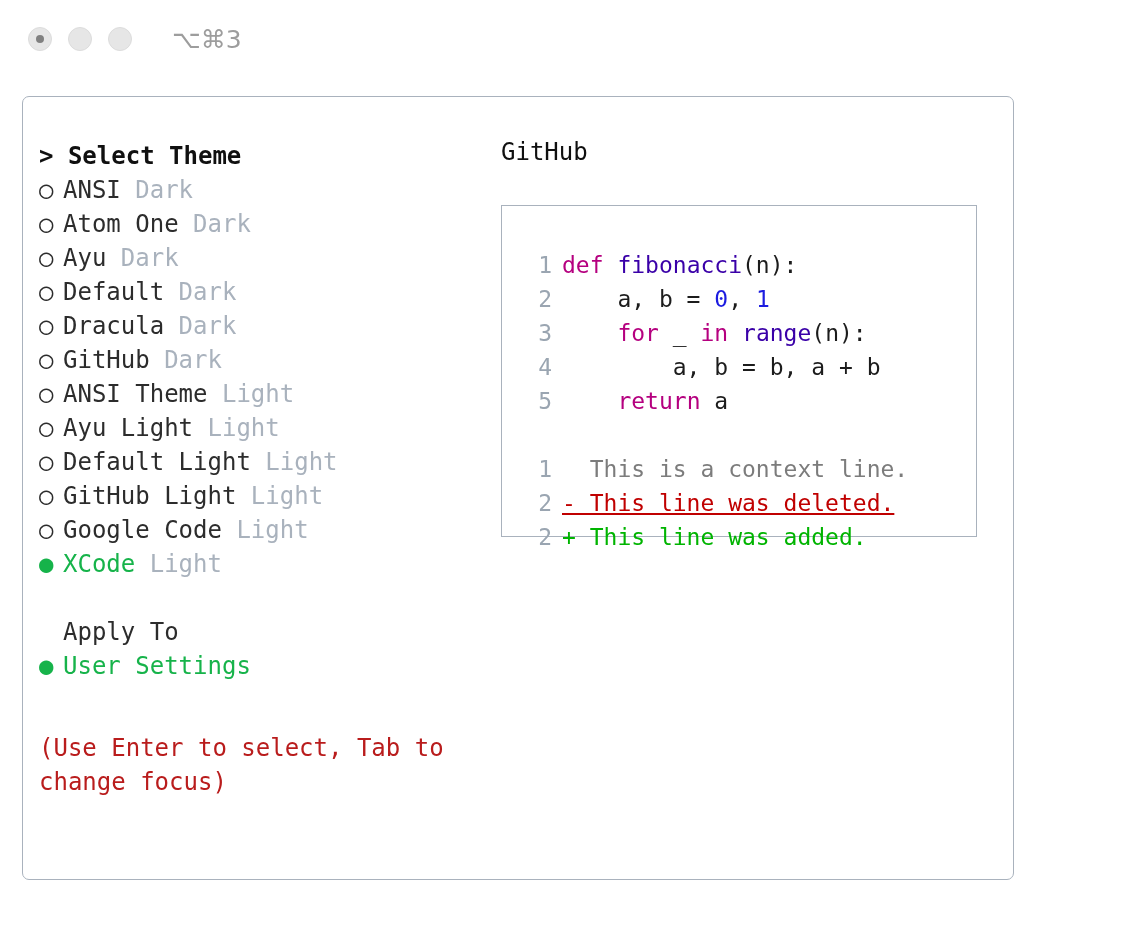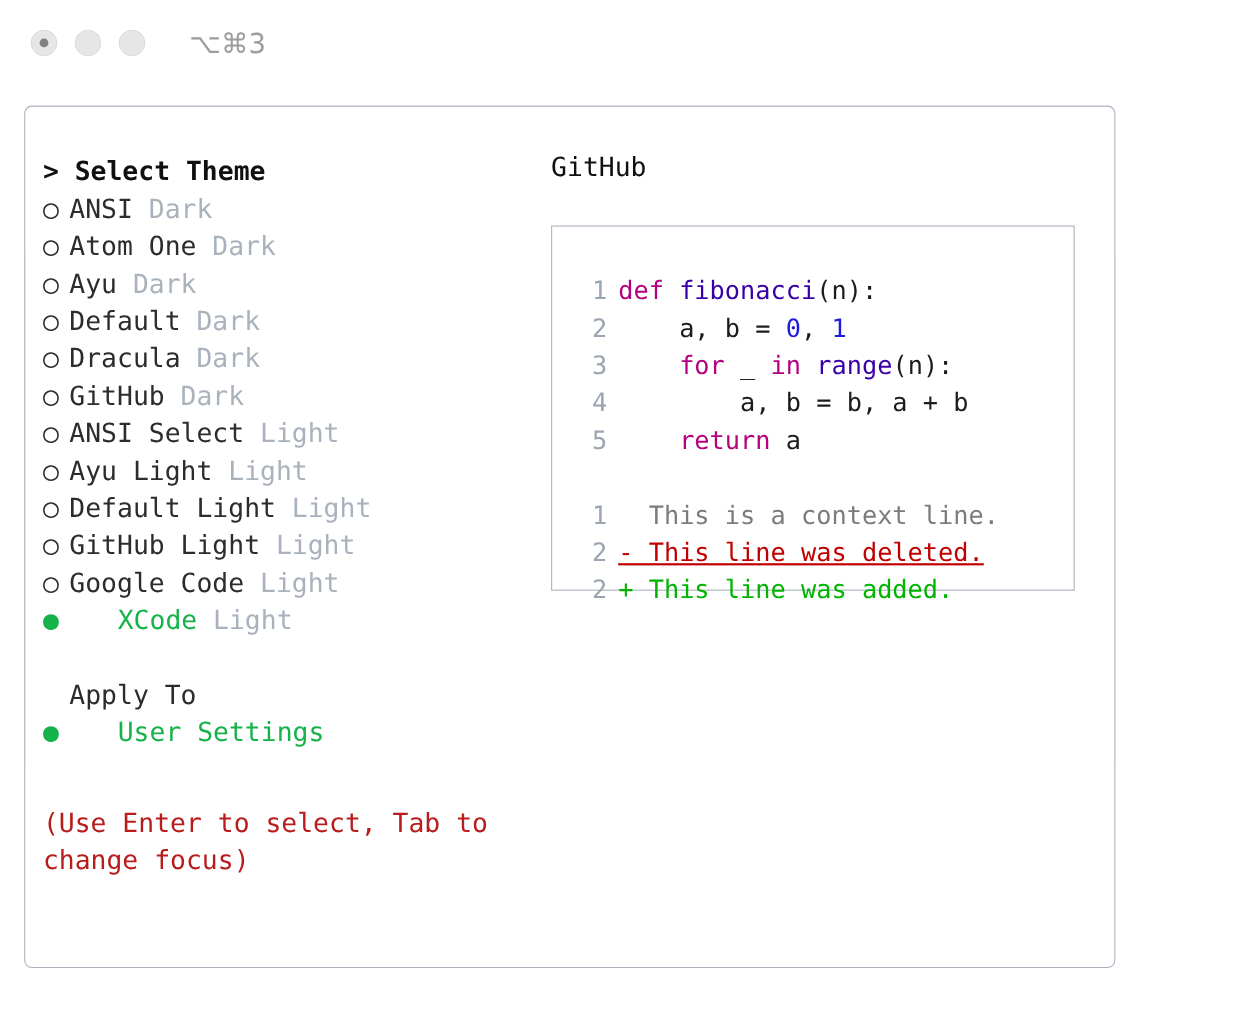--- a/index.html
+++ b/index.html
@@ -105,21 +105,21 @@
     color: #2c2c2c;
     white-space: pre;
     display: block;
   }
   .opt .mark {
     display: inline-block;
     width: 24px;
     color: #2c2c2c;
   }
   .opt.sel .mark { color: #16b34a; }
-  .opt.sel .name { color: #16b34a; margin-left: 44px; }
+  .opt.sel .name { color: #16b34a; }
   .opt .name { color: #2c2c2c; }
   .opt .badge { color: #a9b2bd; }
 
   .plain-head {
     font-size: 24px;
     line-height: 34px;
     color: #2c2c2c;
     white-space: pre;
     display: block;
   }
@@ -185,21 +185,21 @@
 
     <div id="left-col">
       <div class="head-row" id="select-theme-head">&gt; Select Theme</div>
       <div id="theme-list">
           <div class="opt"><span class="mark">○</span><span class="name">ANSI</span><span> </span><span class="badge">Dark</span></div>
           <div class="opt"><span class="mark">○</span><span class="name">Atom One</span><span> </span><span class="badge">Dark</span></div>
           <div class="opt"><span class="mark">○</span><span class="name">Ayu</span><span> </span><span class="badge">Dark</span></div>
           <div class="opt"><span class="mark">○</span><span class="name">Default</span><span> </span><span class="badge">Dark</span></div>
           <div class="opt"><span class="mark">○</span><span class="name">Dracula</span><span> </span><span class="badge">Dark</span></div>
           <div class="opt"><span class="mark">○</span><span class="name">GitHub</span><span> </span><span class="badge">Dark</span></div>
-          <div class="opt"><span class="mark">○</span><span class="name">ANSI Select</span><span> </span><span class="badge">Light</span></div>
+          <div class="opt"><span class="mark">○</span><span class="name">ANSI Theme</span><span> </span><span class="badge">Light</span></div>
           <div class="opt"><span class="mark">○</span><span class="name">Ayu Light</span><span> </span><span class="badge">Light</span></div>
           <div class="opt"><span class="mark">○</span><span class="name">Default Light</span><span> </span><span class="badge">Light</span></div>
           <div class="opt"><span class="mark">○</span><span class="name">GitHub Light</span><span> </span><span class="badge">Light</span></div>
           <div class="opt"><span class="mark">○</span><span class="name">Google Code</span><span> </span><span class="badge">Light</span></div>
           <div class="opt sel"><span class="mark">●</span><span class="name">XCode</span><span> </span><span class="badge">Light</span></div>
         </div>
 
       <div id="apply-block">
         <div class="plain-head"><span class="mark"> </span><span>Apply To</span></div>
         <div id="apply-list">

